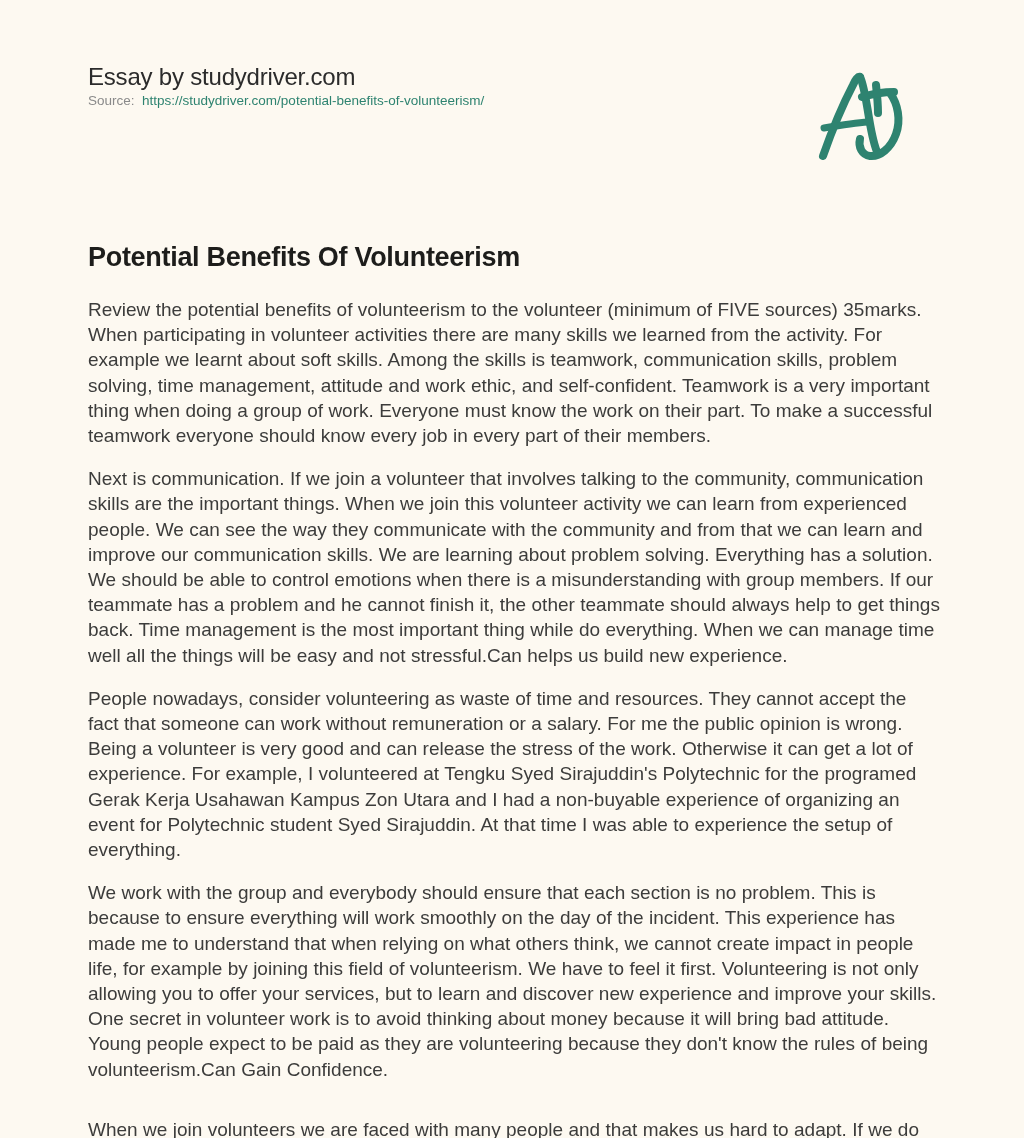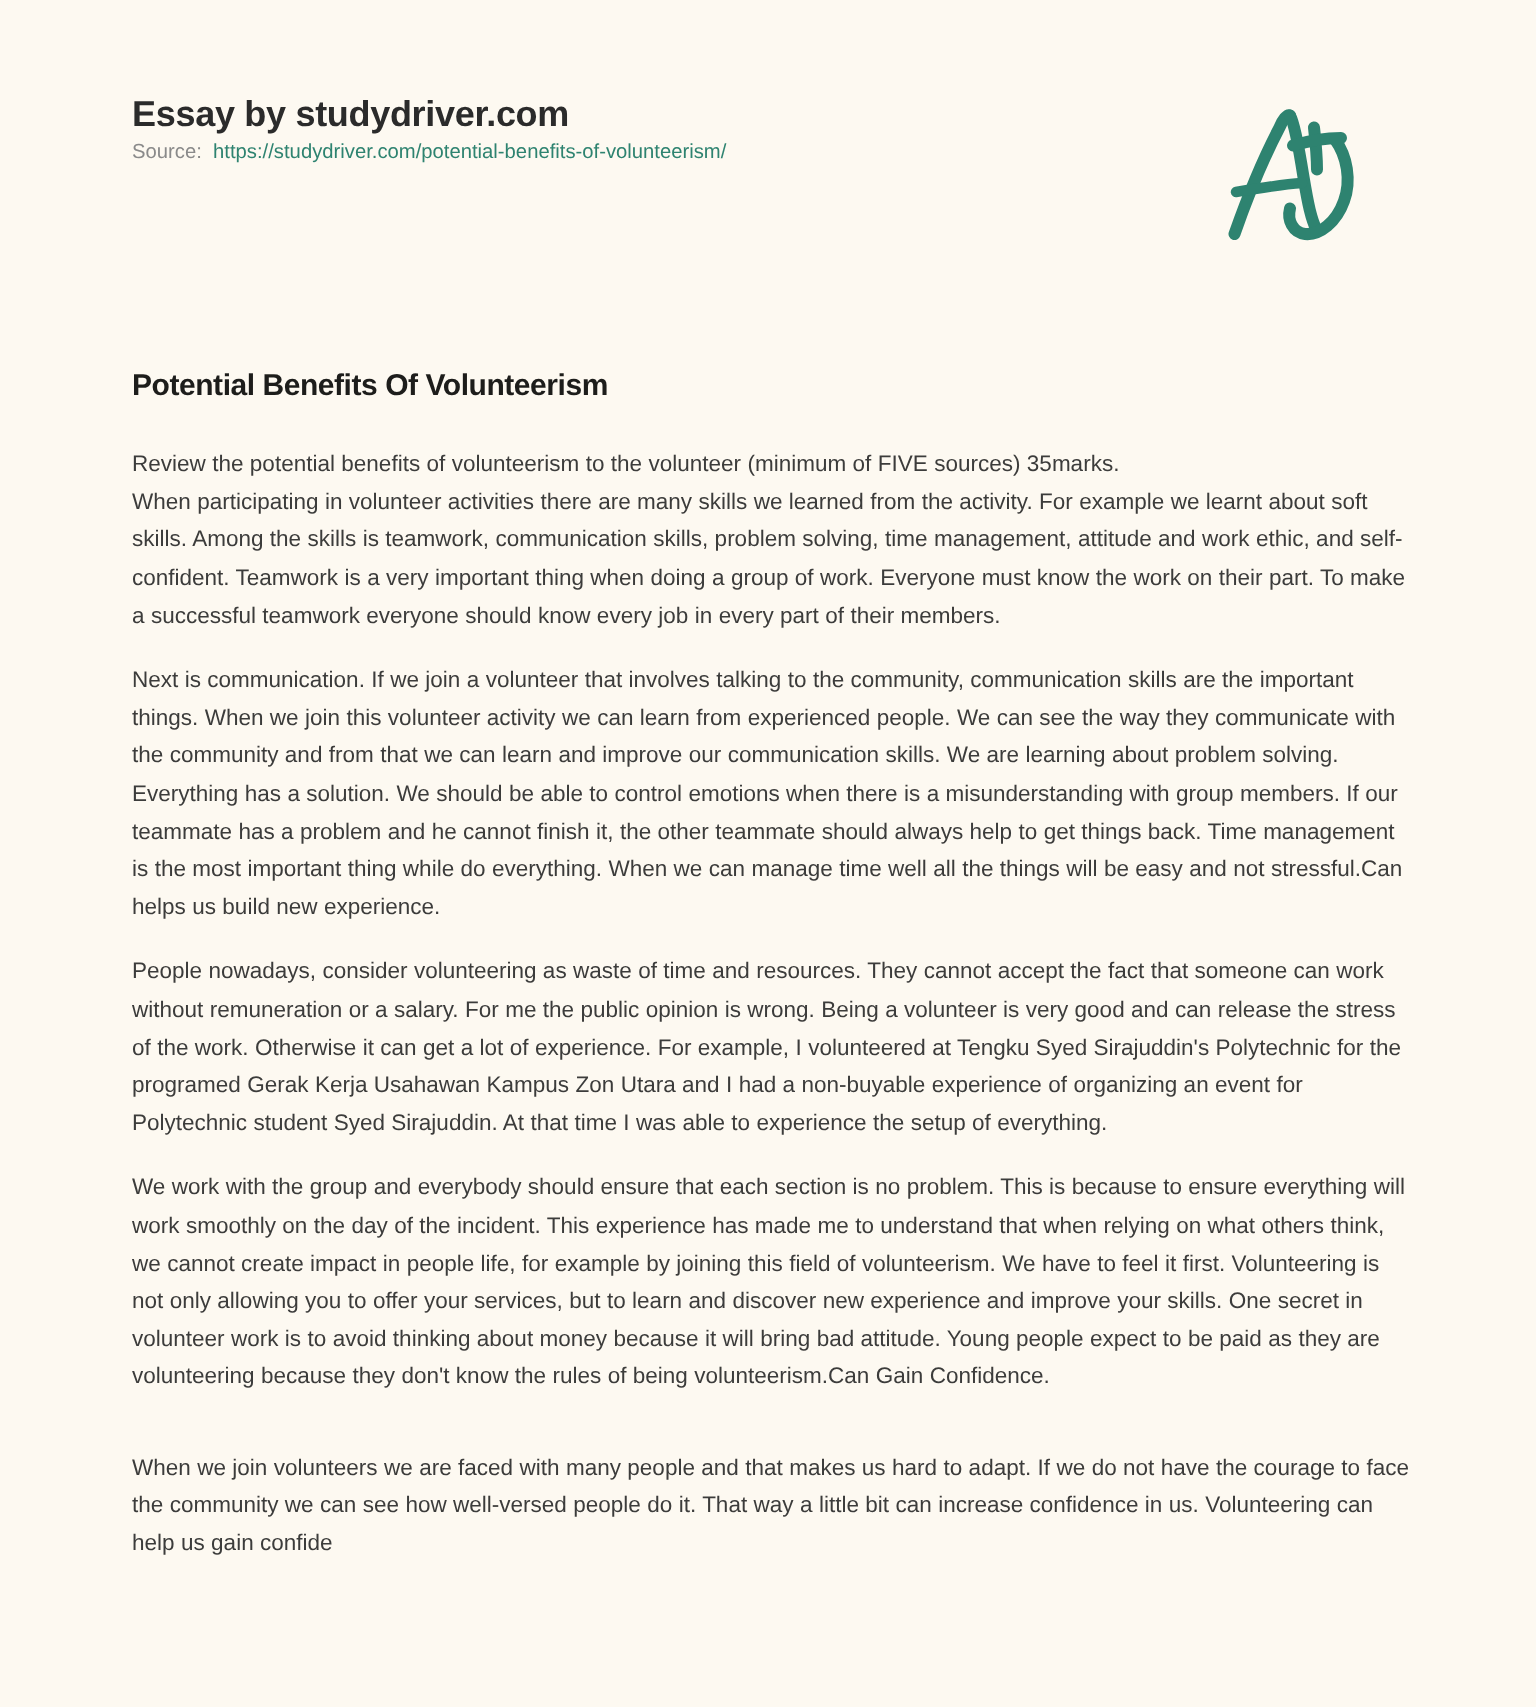--- a/index.html
+++ b/index.html
@@ -29,21 +29,21 @@
     height: 200px;
   }
   .brand-block {
     position: absolute;
     left: 88px;
     top: 62px;
     width: 700px;
   }
   .brand-title {
     font-size: 24px;
-    font-weight: bold;
+    font-weight: normal;
     color: #2B2B2B;
     letter-spacing: -0.2px;
     line-height: 30px;
     margin: 0;
   }
   .source-line {
     font-size: 13.5px;
     line-height: 18px;
     color: #8A8A8A;
     white-space: nowrap;
@@ -72,29 +72,29 @@
 
   
   .doc {
     position: absolute;
     left: 88px;
     top: 240px;
     width: 852px;
   }
   .doc-title {
     margin: 0 0 23px 0;
-    font-size: 20px;
+    font-size: 27px;
     font-weight: bold;
     color: #1D1D1B;
     letter-spacing: -0.3px;
     line-height: 34px;
   }
   .para {
     margin: 0 0 18px 0;
-    font-size: 15px;
+    font-size: 19px;
     line-height: 25.2px;
     color: #3C3C3B;
     text-align: left;
     word-spacing: 0.1px;
   }
   .para.tight {
     margin-bottom: 0;
   }
   .para:last-child {
     margin-bottom: 0;

